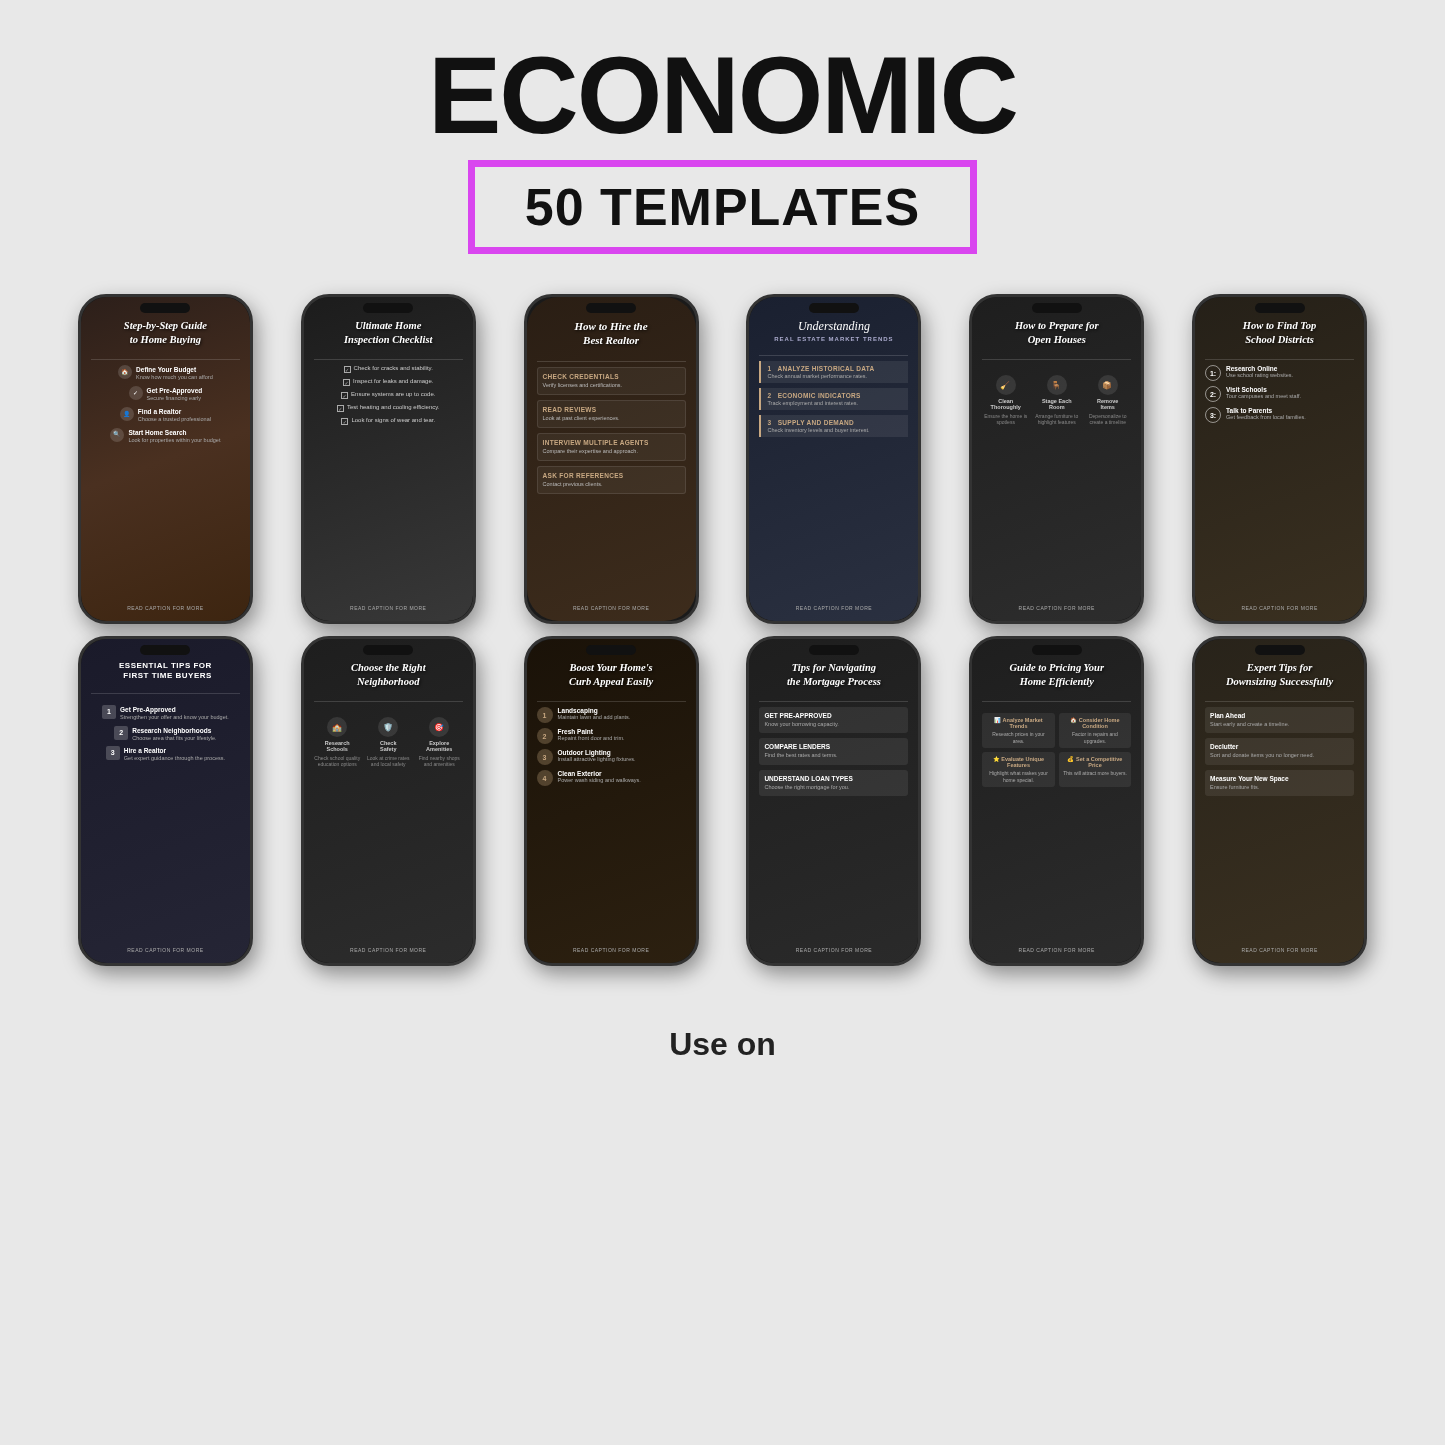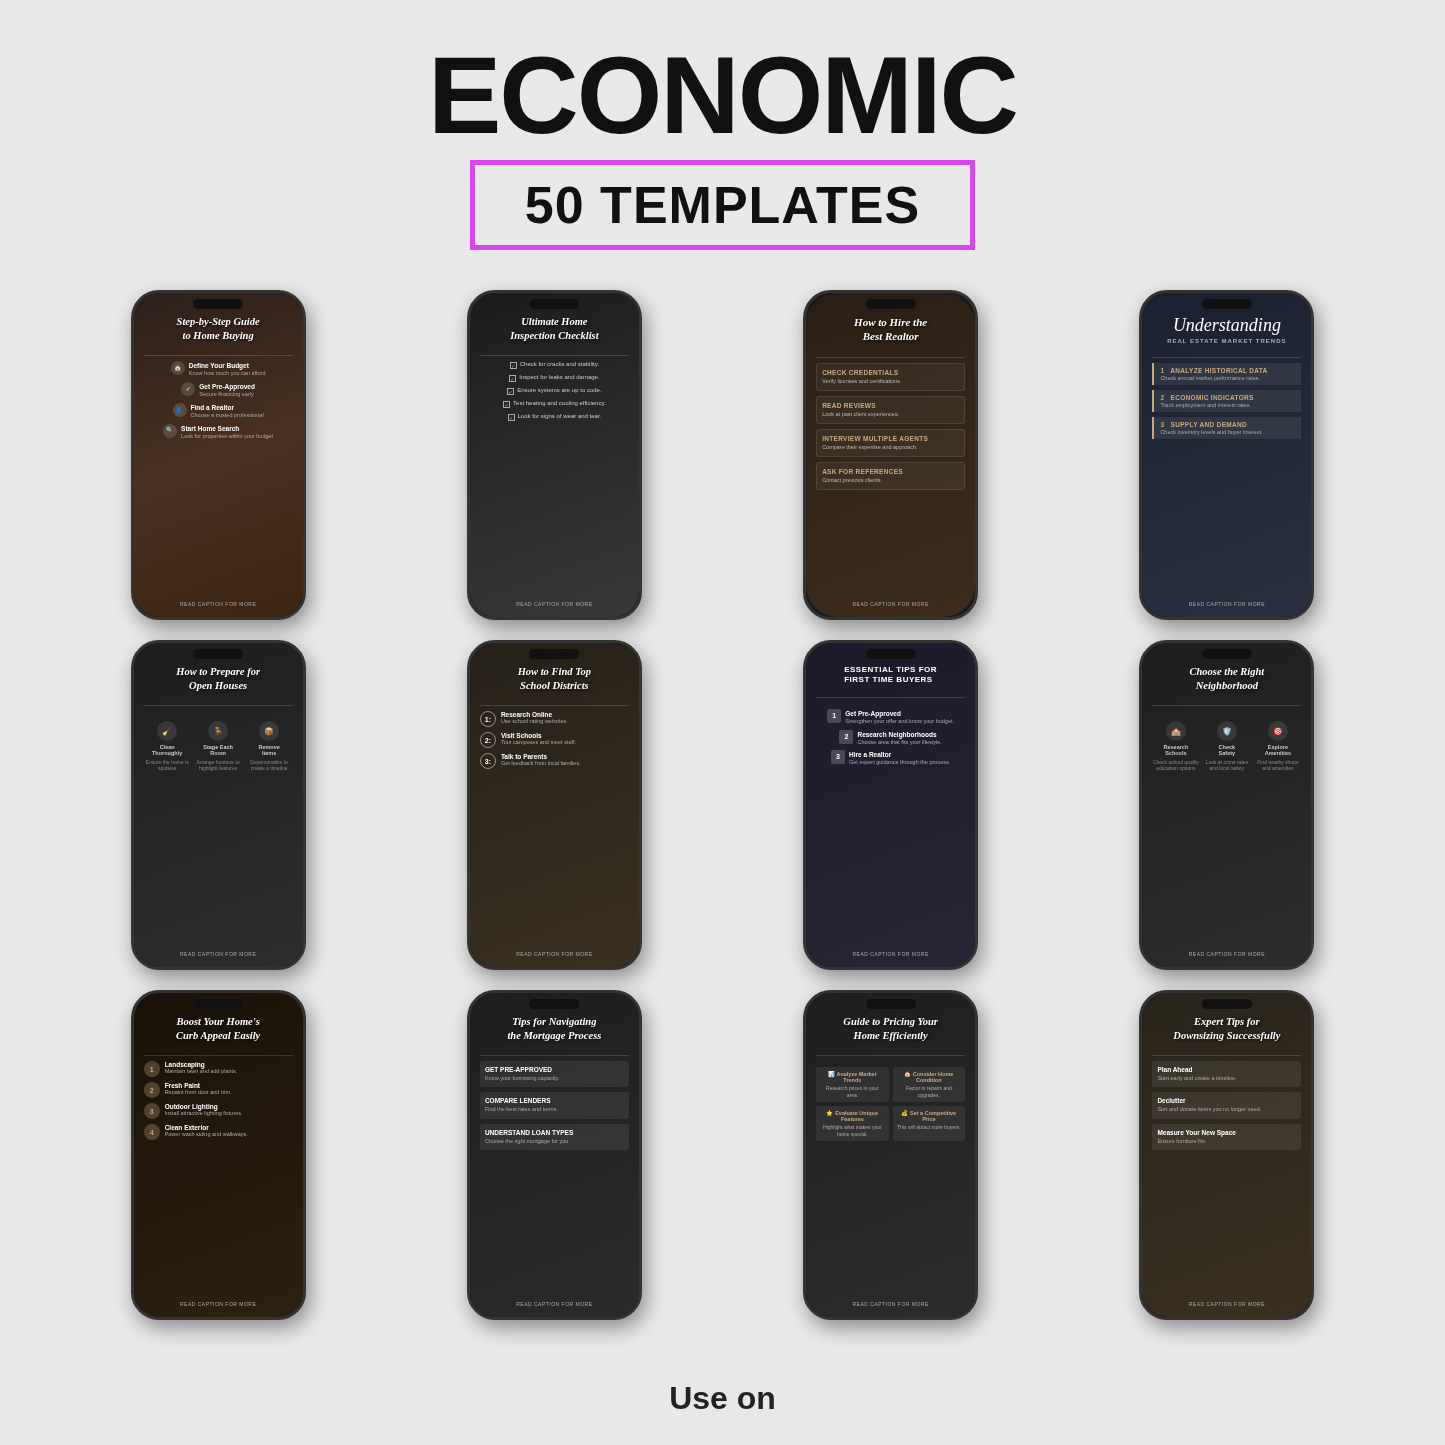--- a/index.html
+++ b/index.html
@@ -17,38 +17,38 @@
     .page-title {
       font-size: 110px;
       font-weight: 900;
       color: #111;
       line-height: 1;
       text-align: center;
       letter-spacing: -2px;
     }
 
     .subtitle-box {
-      border: 5px solid #d946ef;
+      border: 7px solid #d946ef;
       padding: 10px 50px;
       margin-top: 10px;
       margin-bottom: 40px;
     }
 
     .subtitle-text {
       font-size: 52px;
       font-weight: 900;
       color: #111;
       text-align: center;
       letter-spacing: 1px;
     }
 
     .phones-grid {
       display: grid;
-      grid-template-columns: repeat(4, 1fr);
-      gap: 20px;
+      grid-template-columns: repeat(6, 1fr);
+      gap: 12px;
       width: 100%;
       margin-bottom: 50px;
     }
 
     .phone-wrapper {
       display: flex;
       flex-direction: column;
       align-items: center;
     }
 
@@ -520,21 +520,21 @@
           <div class="interview-desc">Contact previous clients.</div>
         </div>
         <div class="read-caption">READ CAPTION FOR MORE</div>
       </div>
     </div>
   </div>
 
   <div class="phone-wrapper">
     <div class="phone">
       <div class="phone-screen p4">
-        <div style="font-size:18px;font-family:Georgia,serif;font-style:italic;color:#fff;text-align:center;margin-bottom:2px;">Understanding</div>
+        <div style="font-size:12px;font-family:Georgia,serif;font-style:italic;color:#fff;text-align:center;margin-bottom:2px;">Understanding</div>
         <div style="font-size:6px;font-weight:700;color:#aac;text-align:center;letter-spacing:1px;margin-bottom:8px;text-transform:uppercase;">REAL ESTATE MARKET TRENDS</div>
         <div class="divider"></div>
         <div class="numbered-box">
           <div style="font-size:6.5px;font-weight:700;color:#c8a882;text-transform:uppercase;letter-spacing:0.3px;">1 &nbsp; ANALYZE HISTORICAL DATA</div>
           <div style="font-size:5.5px;color:#aaa;margin-top:1px;">Check annual market performance rates.</div>
         </div>
         <div class="numbered-box">
           <div style="font-size:6.5px;font-weight:700;color:#c8a882;text-transform:uppercase;letter-spacing:0.3px;">2 &nbsp; ECONOMIC INDICATORS</div>
           <div style="font-size:5.5px;color:#aaa;margin-top:1px;">Track employment and interest rates.</div>
         </div>
@@ -601,21 +601,21 @@
           </div>
         </div>
         <div class="read-caption">READ CAPTION FOR MORE</div>
       </div>
     </div>
   </div>
 
   <div class="phone-wrapper">
     <div class="phone">
       <div class="phone-screen p7">
-        <div style="font-size:8px;font-weight:900;color:#fff;text-align:left;text-transform:uppercase;letter-spacing:0.5px;margin-bottom:6px;line-height:1.3;">ESSENTIAL TIPS FOR<br>FIRST TIME BUYERS</div>
+        <div style="font-size:8px;font-weight:900;color:#fff;text-align:right;text-transform:uppercase;letter-spacing:0.5px;margin-bottom:6px;line-height:1.3;">ESSENTIAL TIPS FOR<br>FIRST TIME BUYERS</div>
         <div class="divider"></div>
         <div class="phone-item-row" style="margin-top:6px;">
           <div class="item-num">1</div>
           <div class="item-text">
             <div class="item-title">Get Pre-Approved</div>
             <div class="item-desc">Strengthen your offer and know your budget.</div>
           </div>
         </div>
         <div class="phone-item-row">
           <div class="item-num">2</div>

